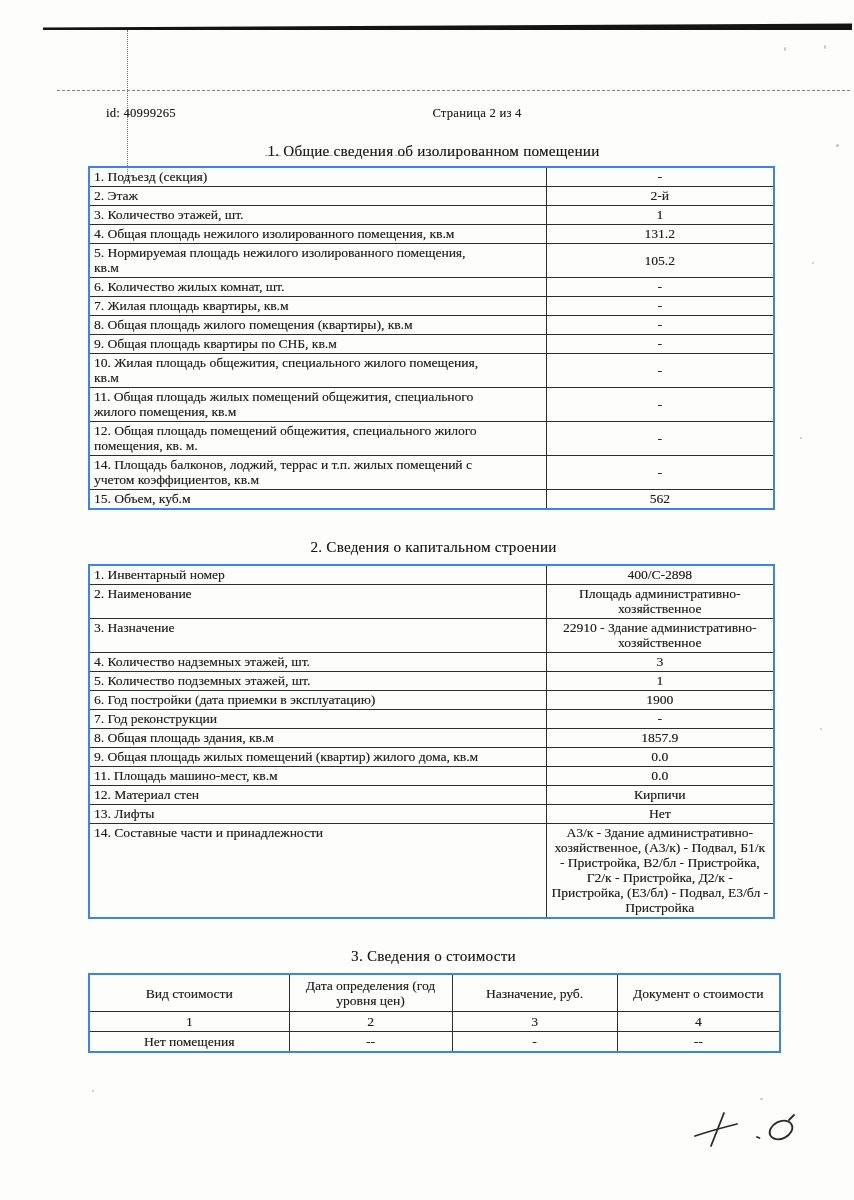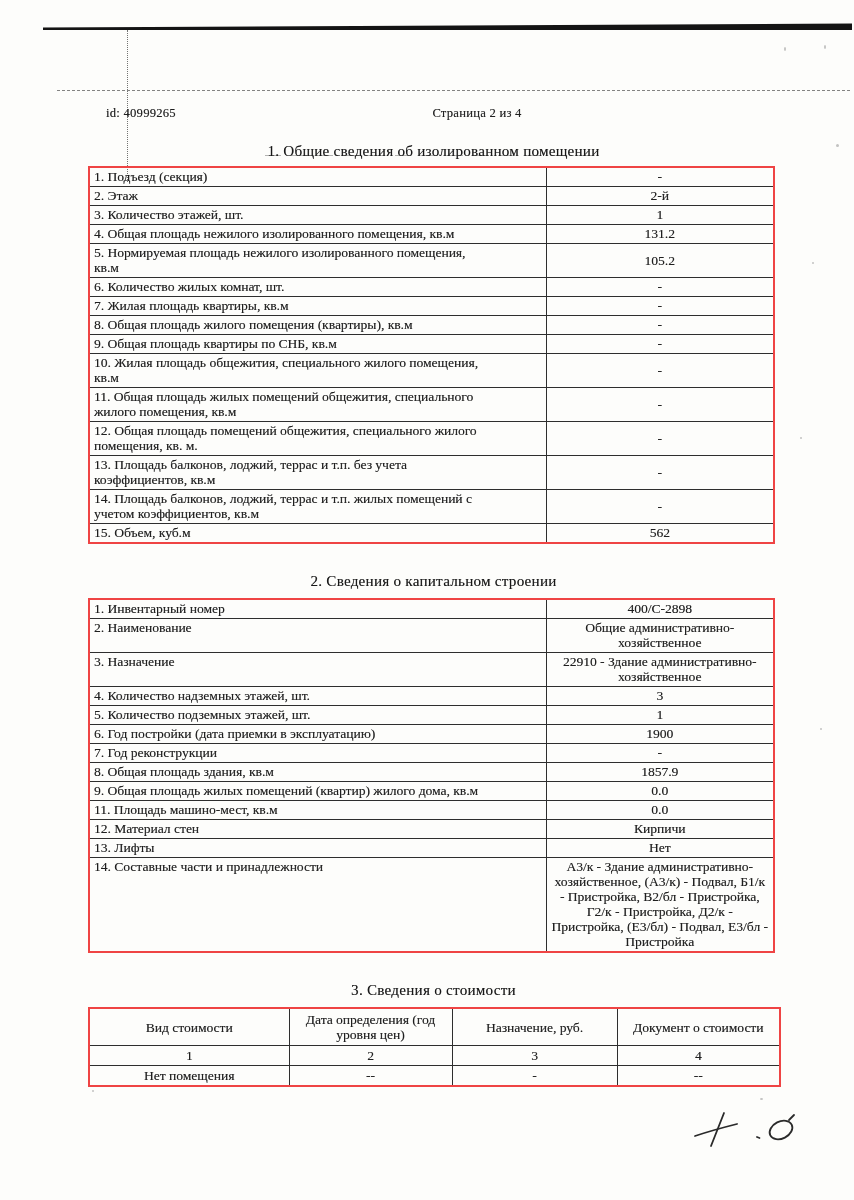--- a/index.html
+++ b/index.html
@@ -29,21 +29,21 @@
   .sec-title .tspan { display:inline-block; padding:0 2px; }
   .t1 .tspan {
     background-image:repeating-linear-gradient(to right, rgba(40,40,40,0.35) 0 16px, rgba(40,40,40,0) 16px 26px);
     background-size:100% 1px; background-repeat:no-repeat; background-position:0 78%;
   }
   .title1 { margin-bottom:6px;text-decoration:underline; }
   .title2 { margin-top:0; margin-bottom:8px; }
   .title3 { margin-top:0; margin-bottom:8px; }
 
   table { border-collapse:collapse; table-layout:fixed; background:transparent; }
-  .tbl { border:2px solid #ef4444; margin:0; }
+  .tbl { border:2px solid #3b82f6; margin:0; }
   .tbl td {
     border:1.6px solid #2e2e2e;
     font-size:13.5px; line-height:15px; padding:1px 4px 2px 4px;
     overflow:hidden;
   }
   .kv { width:685px; margin-bottom:28px; }
   .kv td.label { vertical-align:top; padding-right:65px; }
   .kv td.value { text-align:center; vertical-align:middle; }
   .kv2 { }
 
@@ -129,24 +129,20 @@
           </tr>
           <tr>
             <td class="label">11. Общая площадь жилых помещений общежития, специального жилого помещения, кв.м</td>
             <td class="value">-</td>
           </tr>
           <tr>
             <td class="label">12. Общая площадь помещений общежития, специального жилого помещения, кв. м.</td>
             <td class="value">-</td>
           </tr>
           <tr>
-            <td class="label">13. Площадь балконов, лоджий, террас и т.п. без учета коэффициентов, кв.м</td>
-            <td class="value">-</td>
-          </tr>
-          <tr>
             <td class="label">14. Площадь балконов, лоджий, террас и т.п. жилых помещений с учетом коэффициентов, кв.м</td>
             <td class="value">-</td>
           </tr>
           <tr>
             <td class="label">15. Объем, куб.м</td>
             <td class="value">562</td>
           </tr>
         </tbody>
     </table>
 
@@ -157,21 +153,21 @@
           <col style="width:457px">
           <col style="width:228px">
         </colgroup>
       <tbody>
           <tr>
             <td class="label">1. Инвентарный номер</td>
             <td class="value">400/С-2898</td>
           </tr>
           <tr>
             <td class="label">2. Наименование</td>
-            <td class="value">Общие административно-хозяйственное</td>
+            <td class="value">Площадь административно-хозяйственное</td>
           </tr>
           <tr>
             <td class="label">3. Назначение</td>
             <td class="value">22910 - Здание административно-хозяйственное</td>
           </tr>
           <tr>
             <td class="label">4. Количество надземных этажей, шт.</td>
             <td class="value">3</td>
           </tr>
           <tr>

